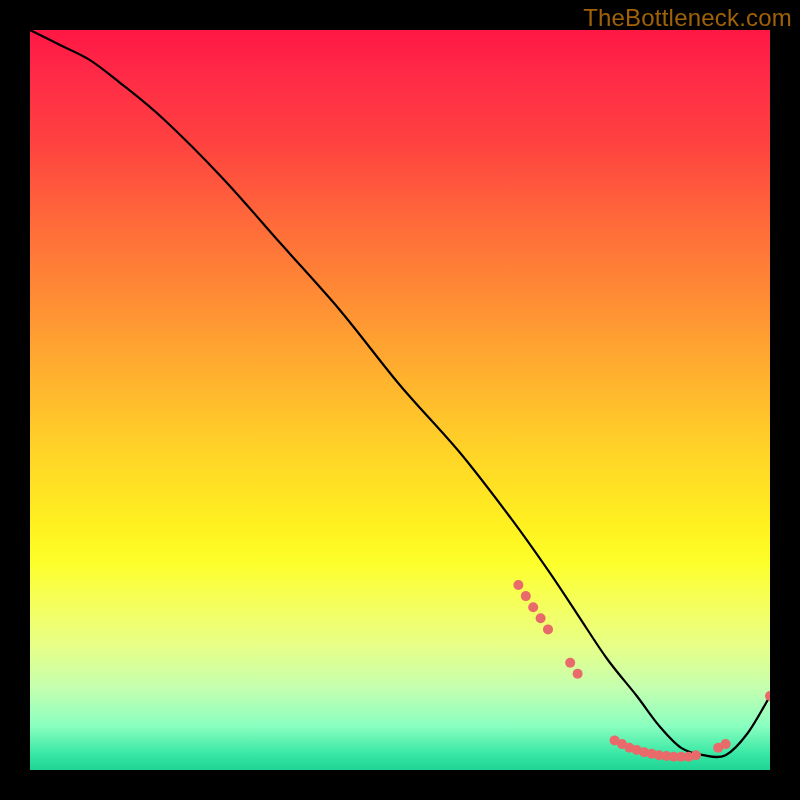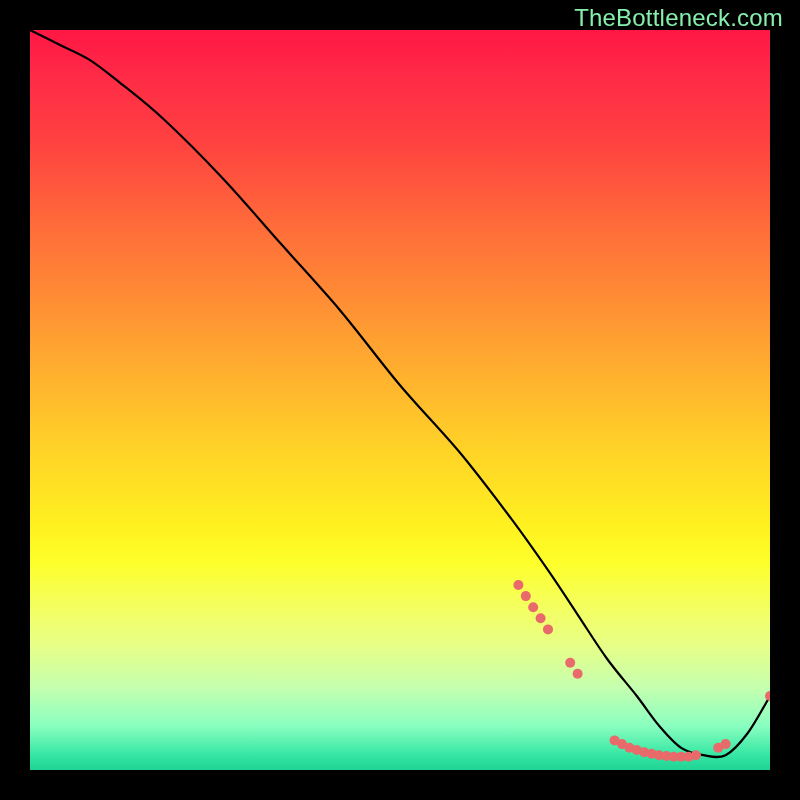--- a/index.html
+++ b/index.html
@@ -43,22 +43,22 @@
   }
   .plot svg {
     position: absolute;
     inset: 0;
     width: 100%;
     height: 100%;
   }
   .watermark {
     position: absolute;
     top: 4px;
-    right: 17px;
-    color: #86efac;
+    right: 8px;
+    color: #a16207;
     font-size: 24px;
     letter-spacing: 0.2px;
   }
 </style>
 </head>
 <body>
 
 <div class="stage">
   <div class="watermark">TheBottleneck.com</div>
 

